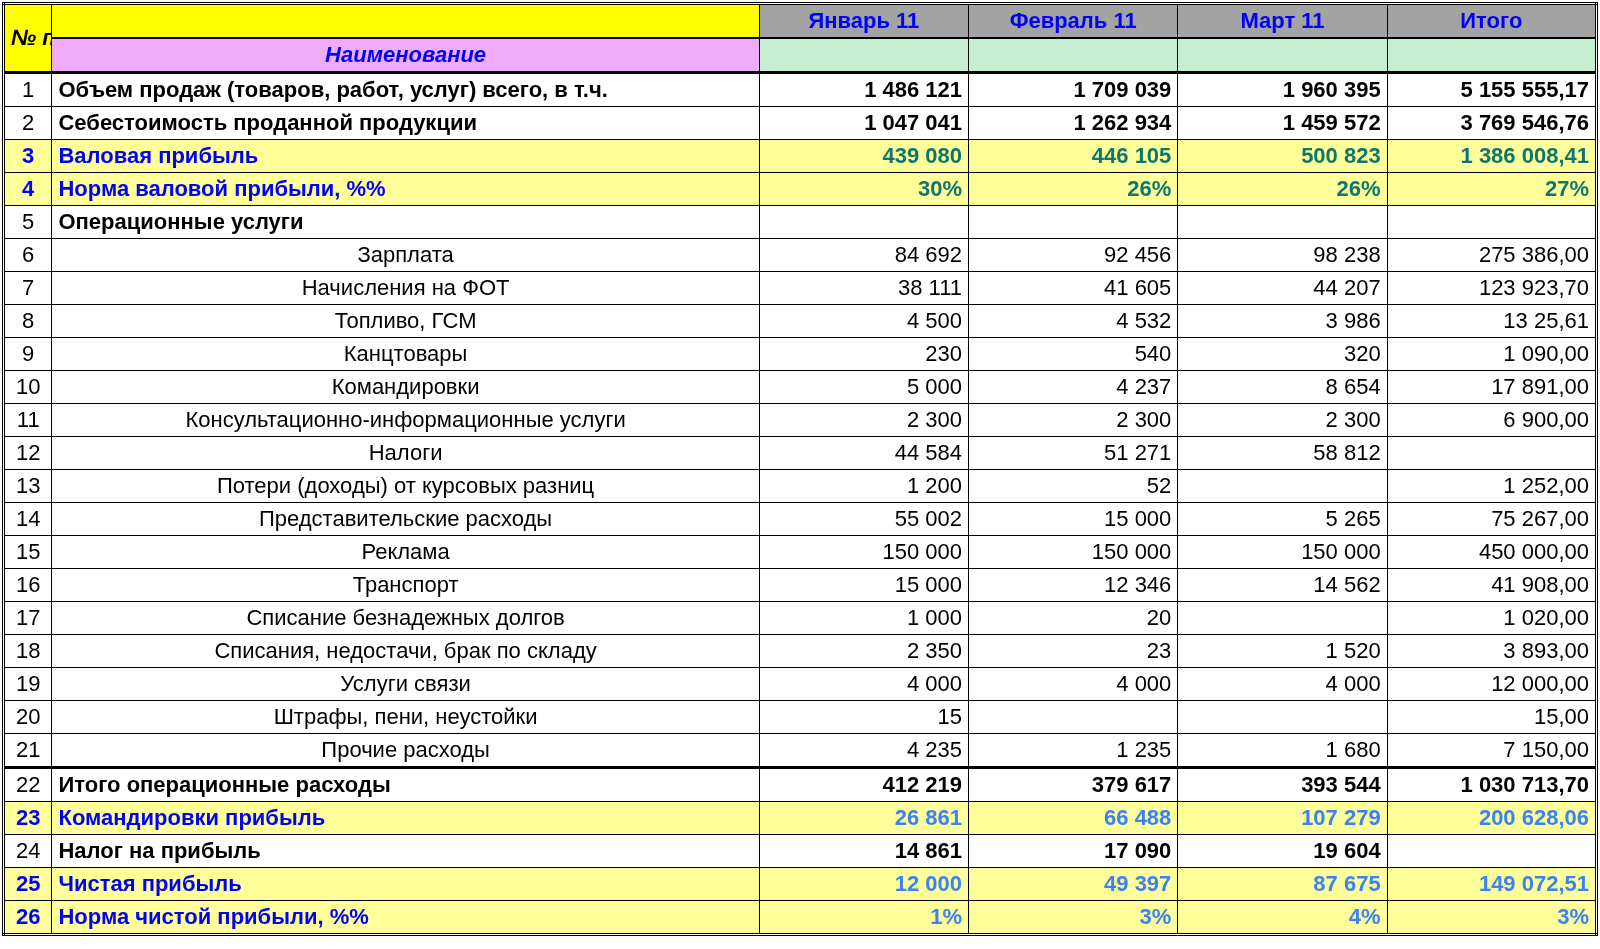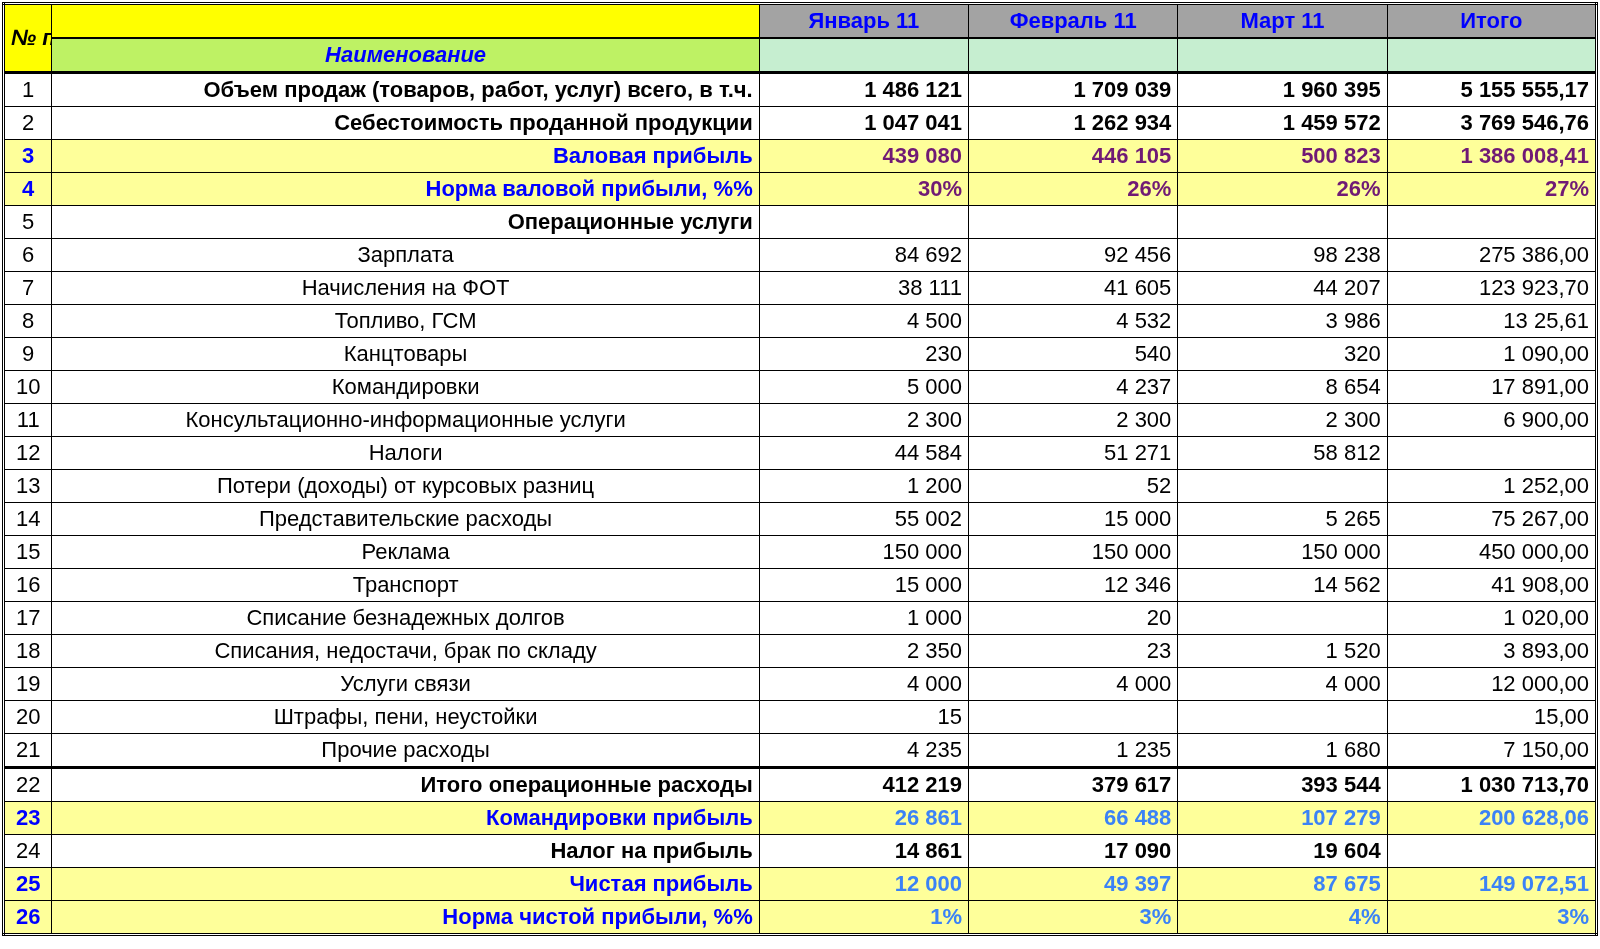--- a/index.html
+++ b/index.html
@@ -54,32 +54,32 @@
     font-size: 24px;
   }
   td.head-green {
     font-size: 26px;
     font-weight: bold;
     font-style: italic;
     color: #0000ff;
     text-align: center;
   }
   td.head-green.name {
-    background: #bef264;
+    background: #f0abfc;
   }
   td.head-green.lite {
     background: #c6eed0;
   }
   
   td.num {
     text-align: center;
     font-size: 18px;
   }
   td.label {
-    text-align: right;
+    text-align: left;
     font-size: 22px;
   }
   td.label.bold { font-weight: bold; }
   td.label.right { text-align: center; }
   td.val {
     text-align: right;
     font-size: 22px;
   }
   td.val.bold { font-weight: bold; }
 
@@ -87,21 +87,21 @@
   tr.sum td {
     background: #feff9a;
     font-weight: bold;
   }
   tr.sum td.num,
   tr.sum td.label {
     color: #0000ff;
   }
   
   tr.sum.blackvals td.val {
-    color: #701a75;
+    color: #0f766e;
   }
   tr.sum.bluevals td.val {
     color: #3b82f6;
   }
   
   tr.topthick td { border-top: 3px solid #000; }
 
   
   tr.headrow td { border-top: 2px solid #000; border-bottom: 2px solid #000; }
 </style>

